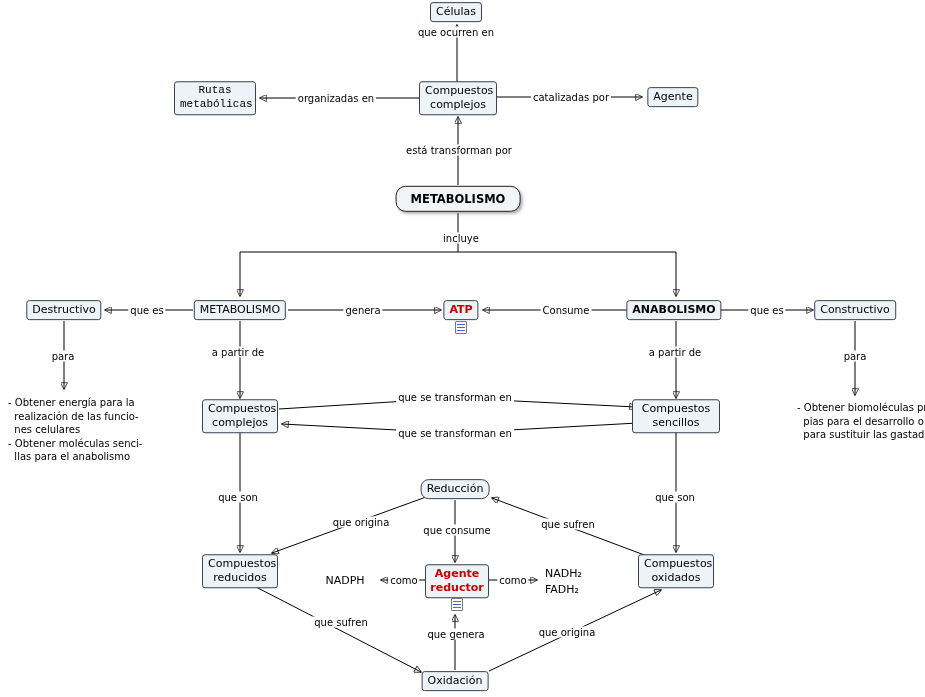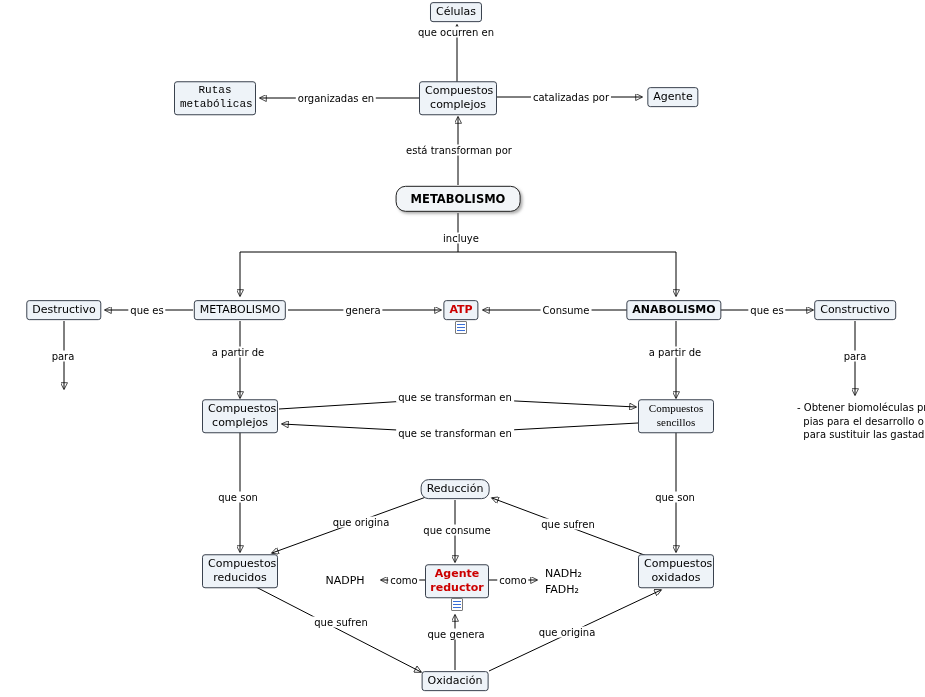--- a/index.html
+++ b/index.html
@@ -119,33 +119,38 @@
   <div class="concept" style="left:458px; top:98px; width:78px;">Compuestos complejos</div>
   <div class="concept" style="left:215px; top:98px; width:82px;font-family:Liberation Mono, monospace;">Rutas metabólicas</div>
   <div class="concept nowrap" style="left:673px; top:97px;">Agente</div>
   <div class="concept root nowrap" style="left:458px; top:199px;">METABOLISMO</div>
   <div class="concept nowrap" style="left:64px; top:310px;">Destructivo</div>
   <div class="concept nowrap" style="left:240px; top:310px;">METABOLISMO</div>
   <div class="concept nowrap red" style="left:461px; top:310px;">ATP</div>
   <div class="concept nowrap" style="left:674px; top:310px;font-weight:bold;">ANABOLISMO</div>
   <div class="concept nowrap" style="left:855px; top:310px;">Constructivo</div>
   <div class="concept" style="left:240px; top:416px; width:76px;">Compuestos complejos</div>
-  <div class="concept" style="left:676px; top:416px; width:76px;font-family:Liberation Serif, serif;">Compuestos sencillos</div>
+  <div class="concept" style="left:676px; top:416px; width:88px;">Compuestos sencillos</div>
   <div class="concept nowrap" style="left:455px; top:489px;border-radius:8px;">Reducción</div>
   <div class="concept" style="left:240px; top:571px; width:76px;">Compuestos reducidos</div>
   <div class="concept" style="left:676px; top:571px; width:76px;">Compuestos oxidados</div>
   <div class="concept red" style="left:457px; top:581px; width:64px; padding:2px 3px;">Agente reductor</div>
   <div class="concept nowrap" style="left:455px; top:681px;">Oxidación</div>
 
   <div class="plain-text centered" style="left:345px; top:580px;">NADPH</div>
   <div class="plain-text stack" style="left:545px; top:566px;">
     <span>NADH₂</span>
     <span>FADH₂</span>
   </div>
 
+  <div class="note" style="left:8px; top:396px;">- Obtener energía para la
+  realización de las funcio-
+  nes celulares
+- Obtener moléculas senci-
+  llas para el anabolismo</div>
   <div class="note" style="left:797px; top:401px;">- Obtener biomoléculas pro-
   pias para el desarrollo o
   para sustituir las gastadas</div>
 
   <div class="resource-icon" style="left:461px; top:321px;"></div>
   <div class="resource-icon" style="left:457px; top:598px;"></div>
 
 </div>
 
 </body></html>

